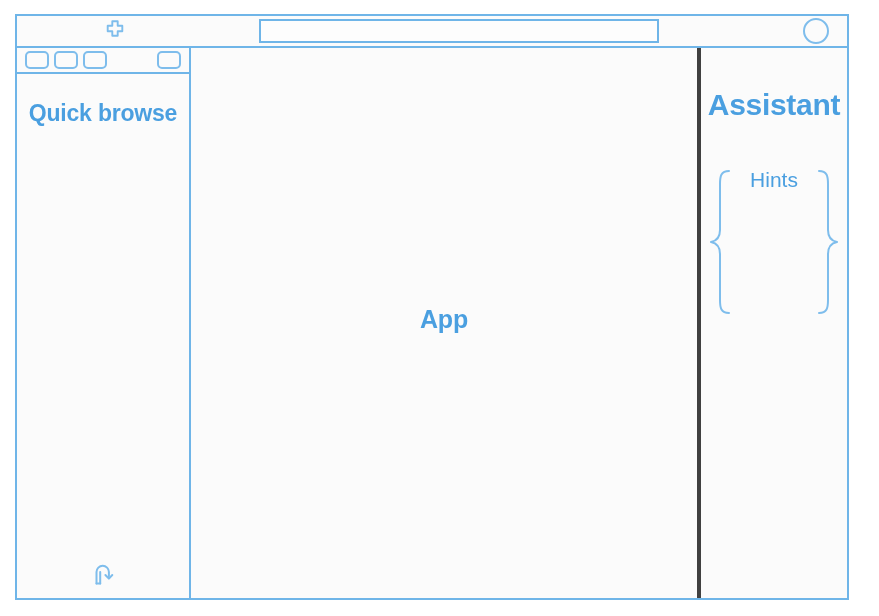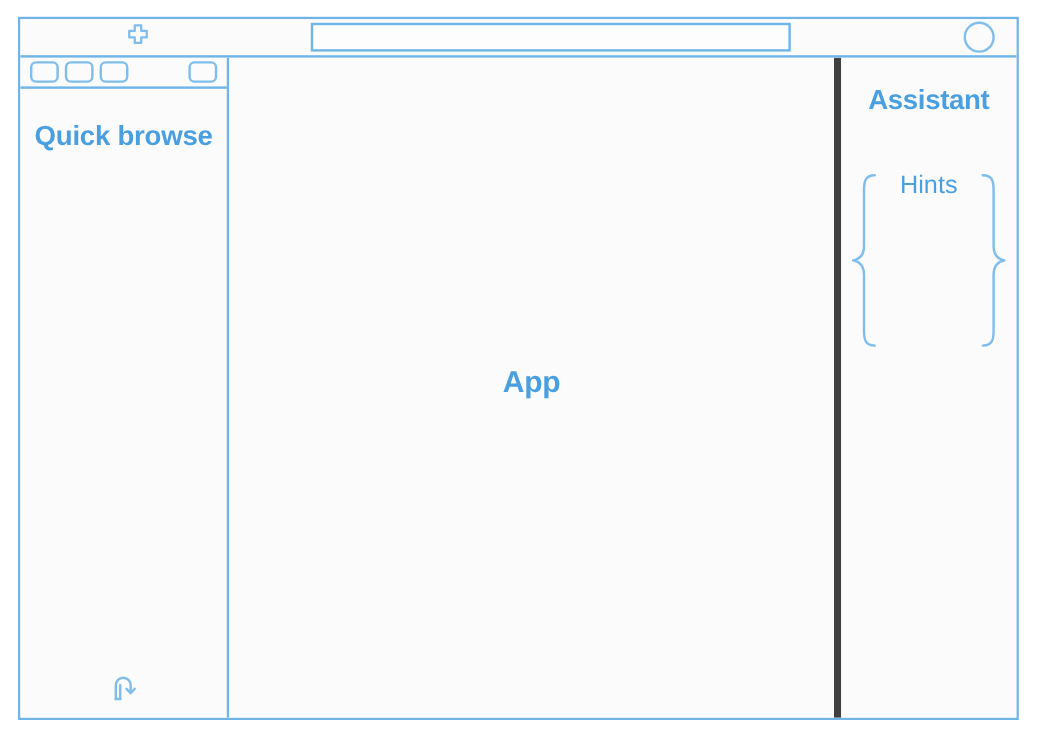--- a/index.html
+++ b/index.html
@@ -161,21 +161,21 @@
 
   
   .app-panel {
     flex: 1 1 auto;
     display: flex;
     align-items: center;
     justify-content: center;
     min-width: 0;
     background: #FBFBFB;
     box-sizing: border-box;
-    border-right: 6px solid #404040;
+    border-right: 4px solid #404040;
   }
 
   .app-label {
     font-size: 25px;
     font-weight: bold;
     color: #4A9FE0;
     letter-spacing: -0.2px;
     position: relative;
     top: -4px;
   }
@@ -185,22 +185,22 @@
     flex: 0 0 146px;
     box-sizing: border-box;
     display: flex;
     flex-direction: column;
     align-items: center;
     min-width: 0;
     background: #FBFBFB;
   }
 
   .assistant-title {
-    margin-top: 22px;
-    font-size: 23px;
+    margin-top: 40px;
+    font-size: 30px;
     font-weight: bold;
     color: #4A9FE0;
     letter-spacing: -0.3px;
     white-space: nowrap;
   }
 
   .hints-block {
     margin-top: 46px;
     width: 124px;
     height: 148px;

